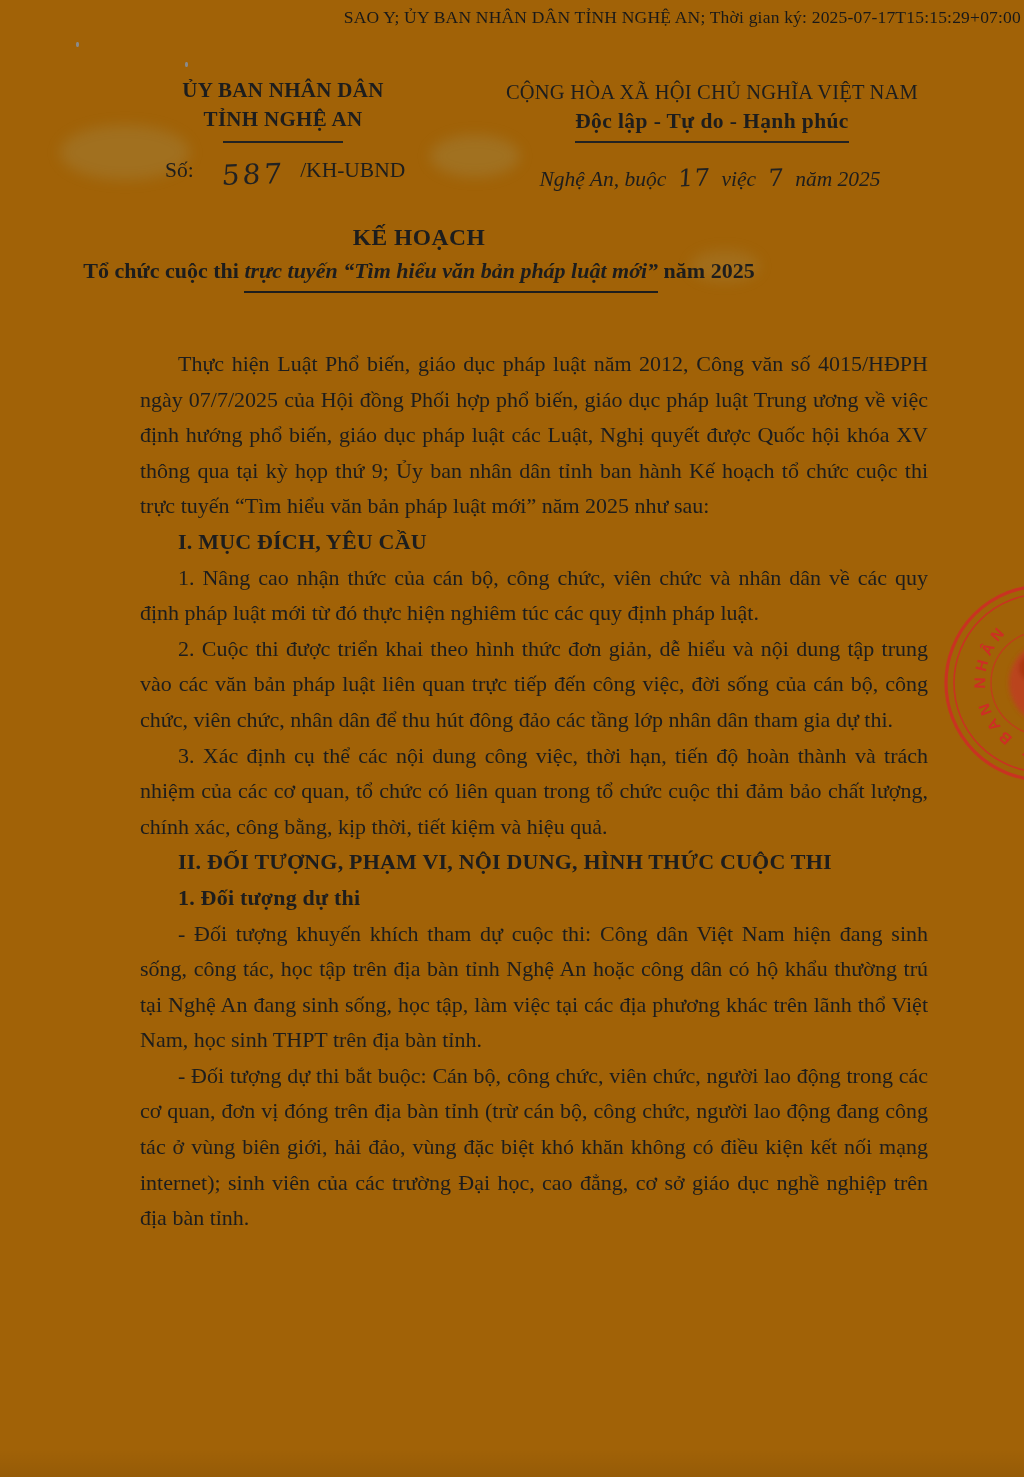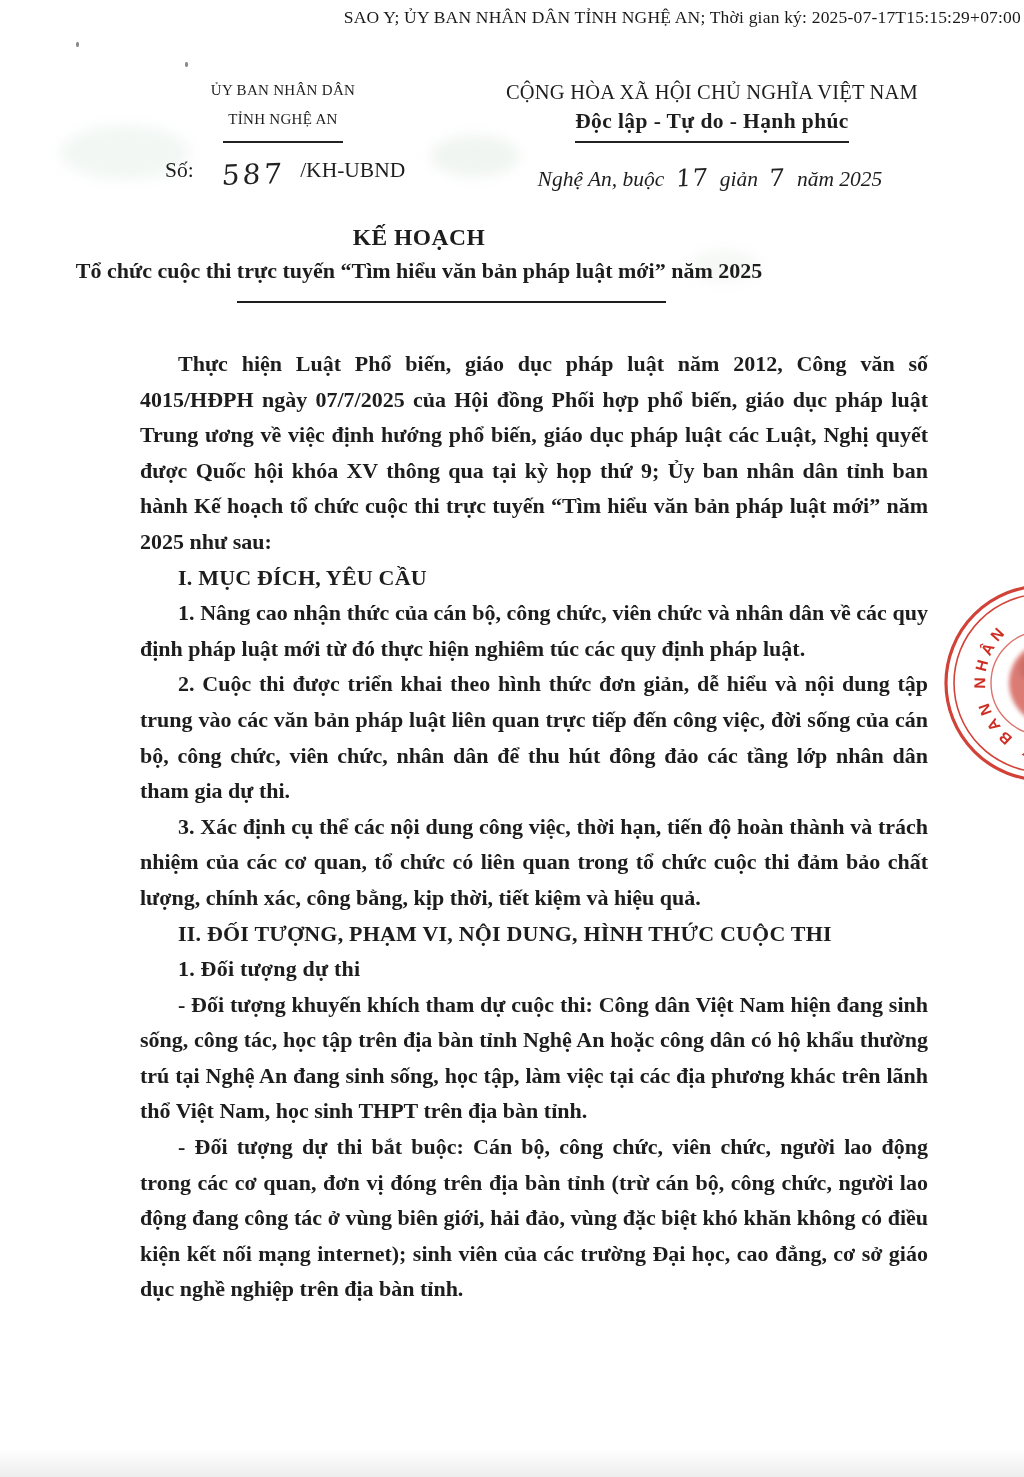--- a/index.html
+++ b/index.html
@@ -1,41 +1,41 @@
 <!DOCTYPE html>
 <html lang="vi"><head>
 <meta charset="utf-8">
 <style>
   html,body{margin:0;padding:0;background:#888;}
   .page{
     position:relative;
     width:1024px;height:1477px;
     margin:0 auto;
-    background:#ffffff;
+    background:#a16207;
     overflow:hidden;
     font-family:"Liberation Serif","DejaVu Serif",serif;
     color:#1d1d1d;
   }
   
   .smudge{position:absolute;border-radius:50%;filter:blur(7px);pointer-events:none;}
   .smudge.s1{left:60px;top:125px;width:130px;height:55px;background:rgba(165,195,175,.14);}
   .smudge.s2{left:430px;top:135px;width:90px;height:42px;background:rgba(160,195,170,.16);}
   .smudge.s3{left:690px;top:250px;width:70px;height:32px;background:rgba(170,195,175,.12);}
   .speck{position:absolute;width:3px;height:5px;background:#8a8a8a;border-radius:40%;}
   .bottom-shadow{position:absolute;left:0;bottom:0;width:100%;height:28px;
     background:linear-gradient(to bottom,rgba(0,0,0,0),rgba(0,0,0,.07));}
 
   .scan-header{
     position:absolute;top:7px;right:3px;
     font-size:17.5px;letter-spacing:.2px;color:#191919;white-space:nowrap;
   }
 
   
   .org-block{position:absolute;left:128px;top:76px;width:310px;text-align:center;}
-  .org-line{font-weight:normal;font-size:15px;line-height:29px;letter-spacing:.3px;}
+  .org-line{font-weight:bold;font-size:21px;line-height:29px;letter-spacing:.3px;}
   .org-rule{width:120px;border-top:2px solid #222;margin:7px auto 0;}
   .nat-block{position:absolute;left:432px;top:78px;width:560px;text-align:center;}
   .nat-line1{font-weight:normal;font-size:20.5px;line-height:28px;letter-spacing:.2px;}
   .nat-line2{font-weight:bold;font-size:21.5px;line-height:30px;letter-spacing:.4px;}
   .nat-rule{width:274px;border-top:2px solid #222;margin:5px auto 0;}
 
   .doc-number{
     position:absolute;left:165px;top:158px;
     display:flex;align-items:flex-start;font-size:21.5px;
   }
@@ -48,29 +48,29 @@
   .dateline{
     position:absolute;left:470px;top:164px;width:480px;text-align:center;
     font-style:italic;font-size:21.5px;
   }
   .dateline .handwritten{font-size:24px;font-style:normal;margin:0 6px;letter-spacing:1px;}
 
   
   .title-block{position:absolute;left:0;top:224px;width:838px;text-align:center;}
   .title-main{font-weight:bold;font-size:23.5px;letter-spacing:.5px;}
   .title-sub{font-weight:bold;font-size:22px;margin-top:7px;}
-  .title-sub .u{border-bottom:2.5px solid #1d1d1d;padding-bottom:18px;}
+  .title-sub .u{border-bottom:2.5px solid #1d1d1d;padding-bottom:8px;font-style:italic;}
 
   
   .body-text{
     position:absolute;left:140px;top:346px;width:788px;
     font-size:22px;line-height:35.6px;
   }
   .body-text p,.body-text h3{
-    margin:0;padding:0;font-size:22px;font-weight:bold;
+    margin:0;padding:0;font-size:22px;font-weight:normal;
     text-align:justify;text-indent:38px;
   }
   .body-text h3{font-weight:bold;text-align:left;letter-spacing:.2px;}
 
   
   .stamp{position:absolute;left:933px;top:573px;width:220px;height:220px;pointer-events:none;}
 </style>
 </head>
 <body>
 
@@ -98,21 +98,21 @@
 
   <div class="doc-number">
     <span>Số:</span>
     <span class="handwritten">587</span>
     <span>/KH-UBND</span>
   </div>
 
   <div class="dateline">
     <span>Nghệ An, buộc</span>
     <span class="handwritten">17</span>
-    <span>giản</span>
+    <span>việc</span>
     <span class="handwritten">7</span>
     <span>năm 2025</span>
   </div>
 
   <div class="title-block">
     <div class="title-main">KẾ HOẠCH</div>
     <div class="title-sub"><span>Tổ chức cuộc thi </span><span class="u">trực tuyến “Tìm hiểu văn bản pháp luật mới”</span><span> năm 2025</span></div>
   </div>
 
   <div class="body-text">

